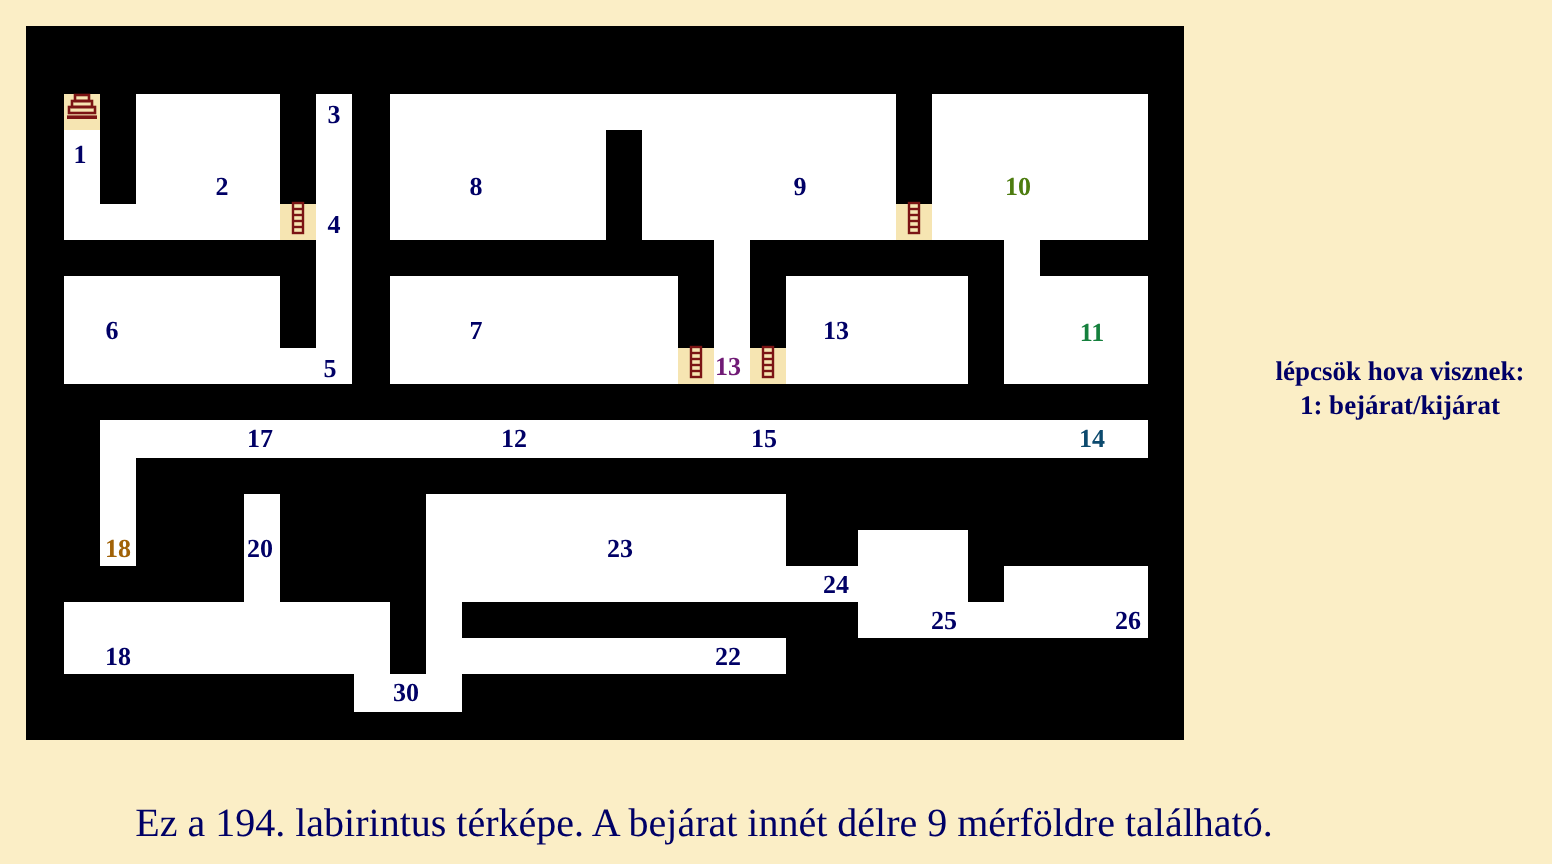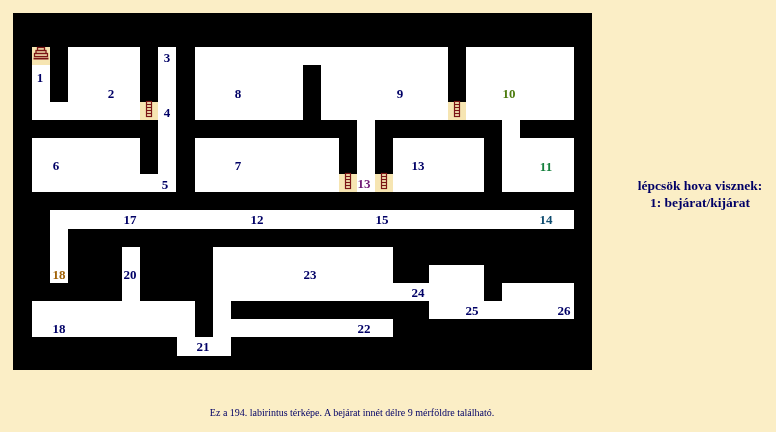--- a/index.html
+++ b/index.html
@@ -16,21 +16,21 @@
   .room-label{
     position:absolute;transform:translate(-50%,-50%);
     font-weight:bold;font-size:13px;line-height:13px;white-space:nowrap;
   }
   #legend{
     position:absolute;left:600px;top:177px;width:200px;
     text-align:center;font-weight:bold;font-size:13.5px;line-height:17px;
   }
   #caption{
     position:absolute;left:0;top:404px;width:704px;
-    text-align:center;font-size:10px;line-height:17px;
+    text-align:center;font-size:20px;line-height:17px;
   }
 </style>
 </head>
 <body style="background: rgb(251, 238, 198);">
 
 <div class="layer">
   <div id="maze-bg" style="left: 13px; top: 13px; width: 579px; height: 357px; background: rgb(0, 0, 0);"></div>
 <div class="room" style="left: 32px; top: 47px; width: 18px; height: 73px; background: rgb(255, 255, 255);"></div>
     <div class="room" style="left: 68px; top: 47px; width: 72px; height: 55px; background: rgb(255, 255, 255);"></div>
     <div class="room" style="left: 32px; top: 102px; width: 108px; height: 18px; background: rgb(255, 255, 255);"></div>
@@ -124,21 +124,21 @@
     <div class="room-label" style="left: 546px; top: 166px; color: #15803d;">11</div>
     <div class="room-label" style="left: 418px; top: 165px; color: rgb(0, 0, 102);">13</div>
     <div class="room-label" style="left: 364px; top: 183px; color: #701a75;">13</div>
     <div class="room-label" style="left: 546px; top: 219px; color: #0c4a6e;">14</div>
     <div class="room-label" style="left: 382px; top: 219px; color: rgb(0, 0, 102);">15</div>
     <div class="room-label" style="left: 257px; top: 219px; color: rgb(0, 0, 102);">12</div>
     <div class="room-label" style="left: 130px; top: 219px; color: rgb(0, 0, 102);">17</div>
     <div class="room-label" style="left: 59px; top: 274px; color: #a16207;">18</div>
     <div class="room-label" style="left: 59px; top: 328px; color: rgb(0, 0, 102);">18</div>
     <div class="room-label" style="left: 130px; top: 274px; color: rgb(0, 0, 102);">20</div>
-    <div class="room-label" style="left: 203px; top: 346px; color: rgb(0, 0, 102);">21</div>
+    <div class="room-label" style="left: 203px; top: 346px; color: rgb(0, 0, 102);">30</div>
     <div class="room-label" style="left: 364px; top: 328px; color: rgb(0, 0, 102);">22</div>
     <div class="room-label" style="left: 310px; top: 274px; color: rgb(0, 0, 102);">23</div>
     <div class="room-label" style="left: 418px; top: 292px; color: rgb(0, 0, 102);">24</div>
     <div class="room-label" style="left: 472px; top: 310px; color: rgb(0, 0, 102);">25</div>
     <div class="room-label" style="left: 564px; top: 310px; color: rgb(0, 0, 102);">26</div>
   </div>
 
 <div id="legend" style="color: rgb(0, 0, 102);">
   <div>lépcsök hova visznek:</div>
   <div>1: bejárat/kijárat</div>

